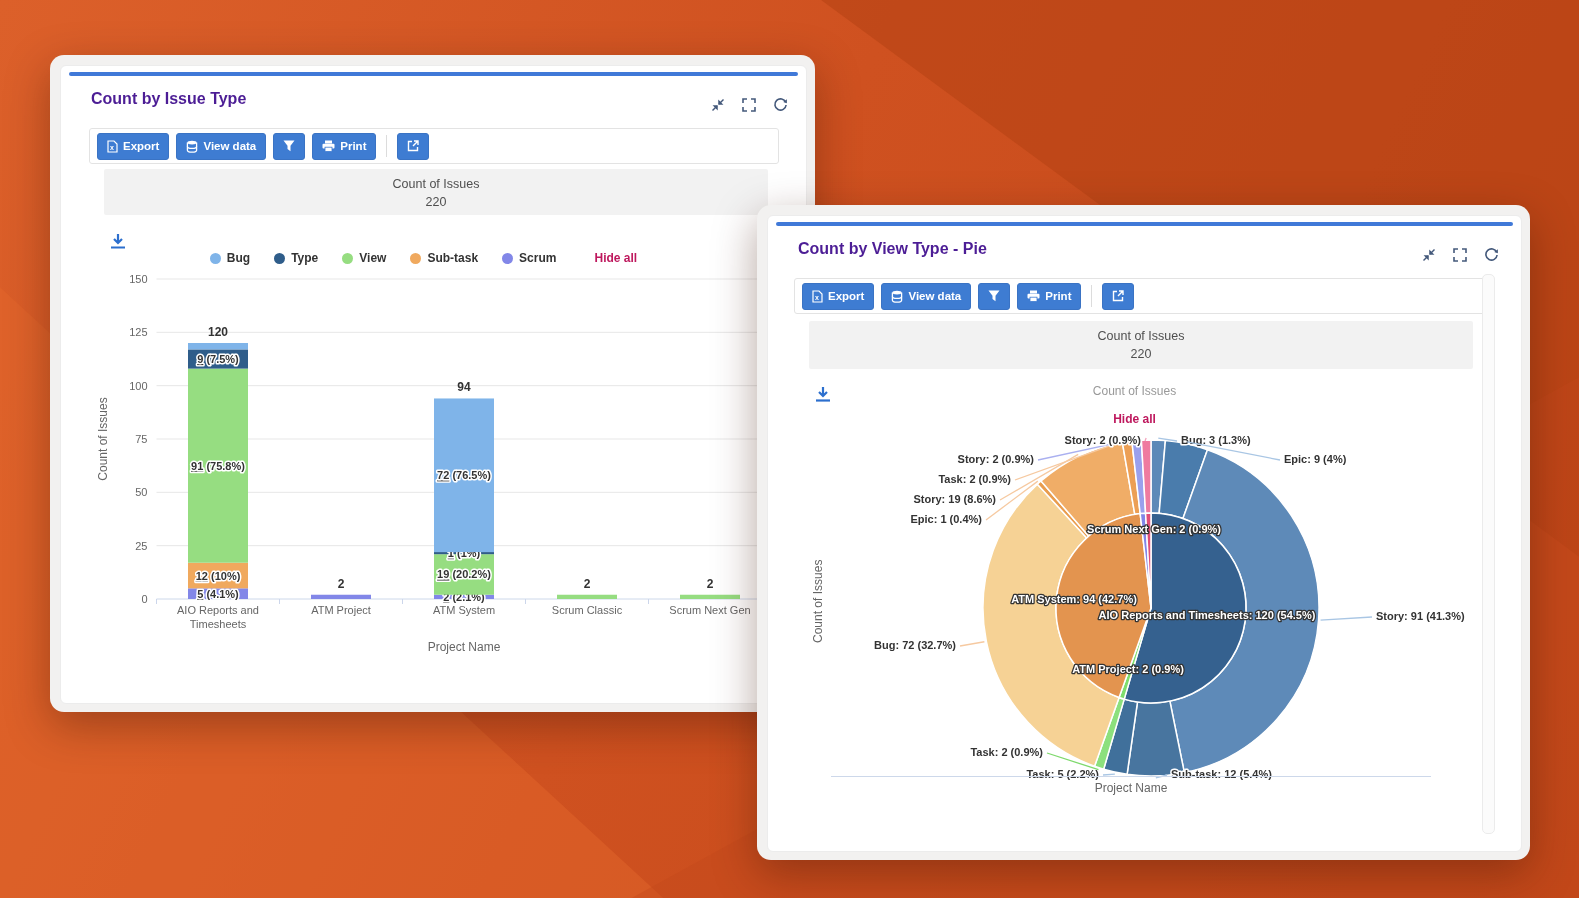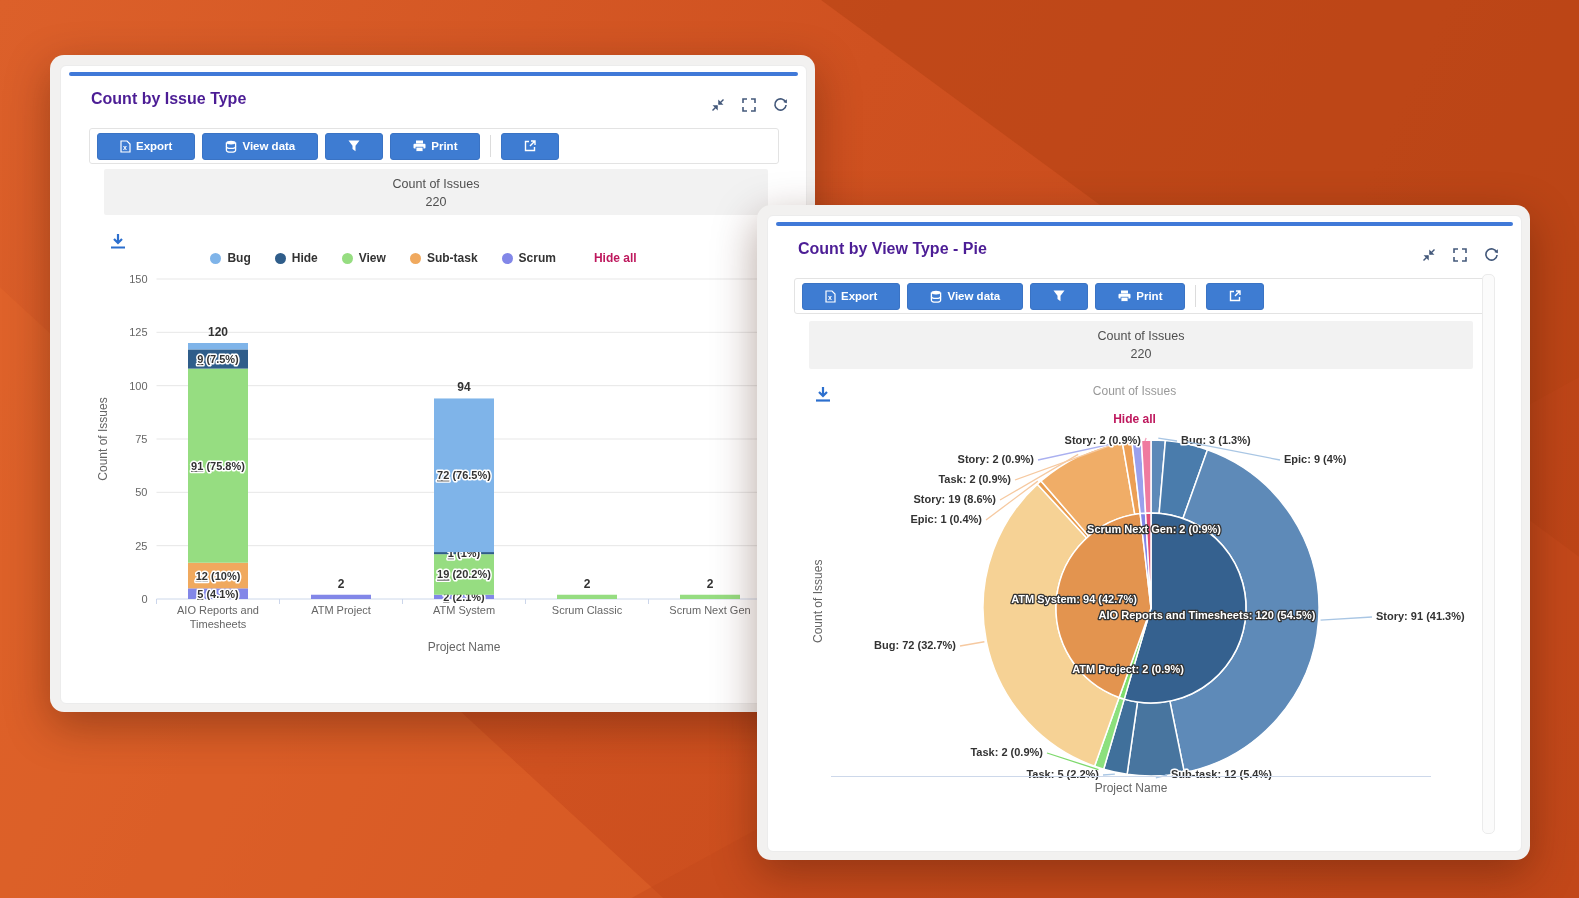--- a/index.html
+++ b/index.html
@@ -19,21 +19,21 @@
   #right-window{left:757px;top:205px;width:753px;height:635px;}
 
   .accent{position:absolute;top:6px;left:8px;right:8px;height:4px;background:#4079d8;border-radius:3px;}
   .panel-title{position:absolute;left:30px;top:24px;font-size:16px;font-weight:bold;color:#4c1d95;}
   .win-icons{position:absolute;top:31px;display:flex;gap:17px;align-items:center;}
   .win-icons svg{display:block;cursor:pointer;}
 
   .toolbar{position:absolute;height:34px;border:1px solid #e3e3e3;border-radius:3px;
            display:flex;align-items:center;gap:7px;padding:0 7px;background:#fff;}
   .btn{display:flex;align-items:center;gap:5px;background:#3e7cd2;color:#fff;font-size:11.5px;
-       font-weight:bold;height:25px;padding:0 22px;border-radius:3px;border:1px solid #3a73c4;cursor:pointer;}
+       font-weight:bold;height:25px;padding:0 9px;border-radius:3px;border:1px solid #3a73c4;cursor:pointer;}
   .btn svg{display:block;}
   .tb-divider{width:1px;height:22px;background:#dcdcdc;margin:0 3px;}
 
   .banner{position:absolute;background:#f2f2f2;border-radius:2px;text-align:center;
           color:#4f4f4f;font-size:12.5px;padding-top:6px;line-height:18px;}
   .download{position:absolute;cursor:pointer;}
 
   .legend-row{position:absolute;left:0;right:20px;display:flex;gap:24px;justify-content:center;
               font-size:12px;font-weight:bold;color:#333;align-items:center;}
   .legend-item{display:flex;align-items:center;cursor:pointer;}
@@ -129,21 +129,21 @@
     </svg>
   </div>
 
   <div class="legend-row" style="top:185px;" id="bar-legend">
         <div class="legend-item">
           <span class="legend-dot" style="background: rgb(127, 180, 233);"></span>
           <span>Bug</span>
         </div>
         <div class="legend-item">
           <span class="legend-dot" style="background: rgb(47, 93, 138);"></span>
-          <span>Hide</span>
+          <span>Type</span>
         </div>
         <div class="legend-item">
           <span class="legend-dot" style="background: rgb(150, 221, 129);"></span>
           <span>View</span>
         </div>
         <div class="legend-item">
           <span class="legend-dot" style="background: rgb(240, 169, 94);"></span>
           <span>Sub-task</span>
         </div>
         <div class="legend-item">

